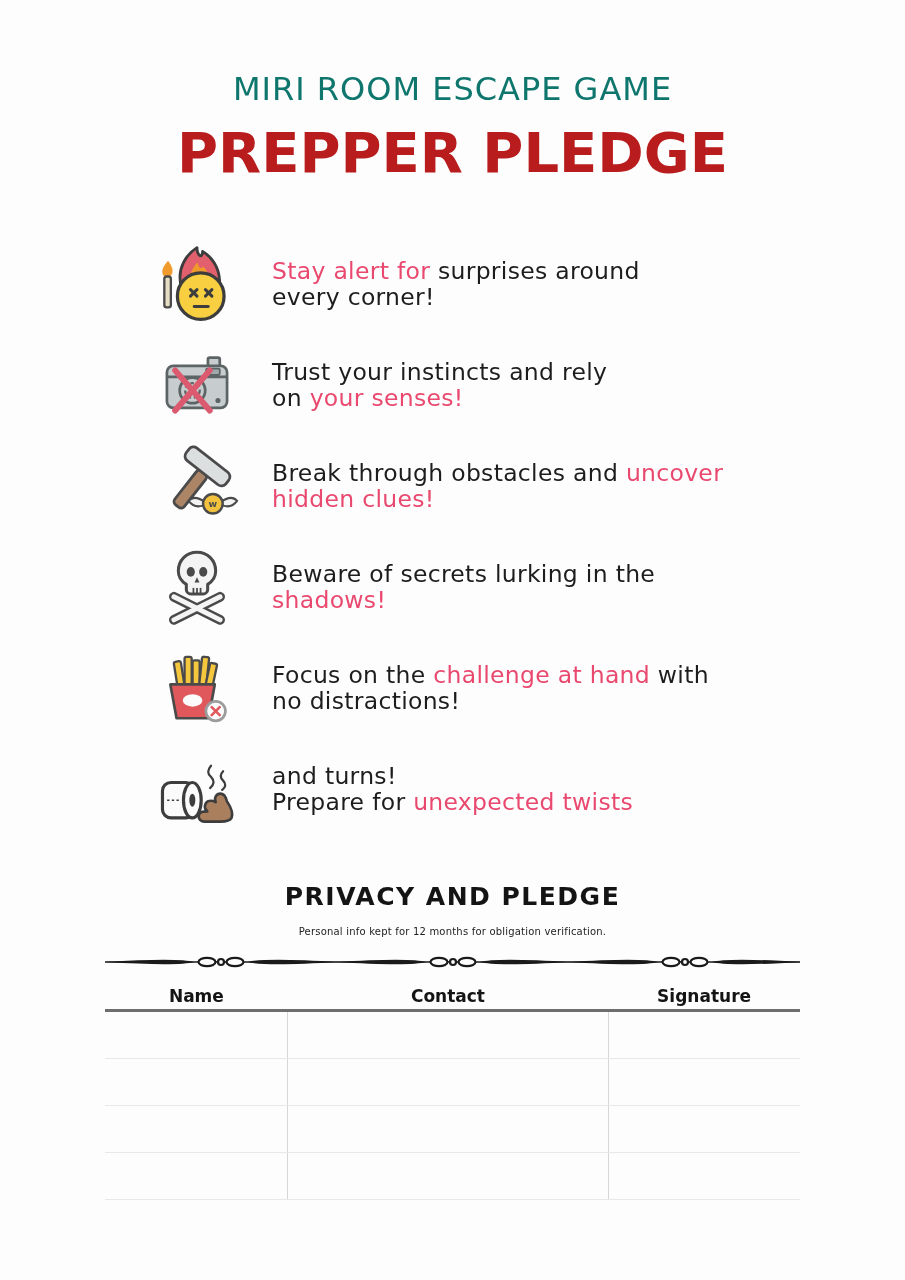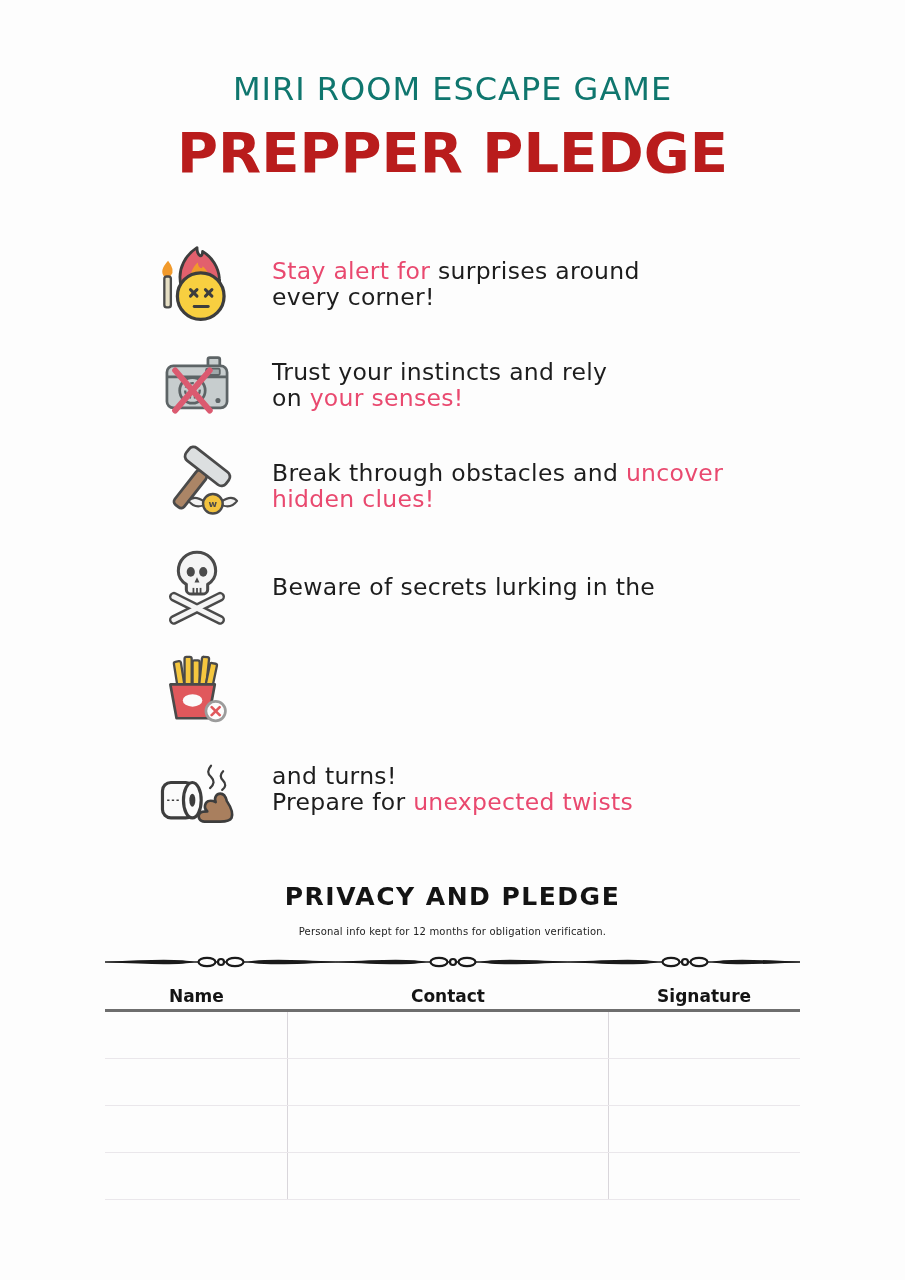--- a/index.html
+++ b/index.html
@@ -125,20 +125,21 @@
     <path d="M45 34 l-2.8 6 h5.6 z" fill="#4a4a4a"></path>
     <g stroke="#4a4a4a" stroke-width="2">
       <line x1="41" y1="46" x2="41" y2="53"></line>
       <line x1="45" y1="46" x2="45" y2="53"></line>
       <line x1="49" y1="46" x2="49" y2="53"></line>
     </g>
   </svg>
 </div>
         <div class="pledge-text">
           <div class="line"><span>Beware of secrets lurking in the</span></div>
+          <div class="line"><span class="hl">shadows!</span></div>
         </div>
       </div>
       <div class="pledge-item">
         <div class="icon-box">
   <svg viewBox="0 0 90 90" width="80" height="80" aria-hidden="true">
     <g fill="#f5c73f" stroke="#4a4a4a" stroke-width="2.6">
       <rect x="21" y="15" width="8" height="30" rx="2" transform="rotate(-9 25 30)"></rect>
       <rect x="31" y="10" width="8" height="34" rx="2"></rect>
       <rect x="40" y="14" width="8" height="30" rx="2"></rect>
       <rect x="49" y="10" width="8" height="34" rx="2" transform="rotate(6 53 27)"></rect>
@@ -146,20 +147,24 @@
     </g>
     <path d="M15 41 L65 41 L58 79 L22 79 Z" fill="#e0585c" stroke="#4a4a4a" stroke-width="3" stroke-linejoin="round"></path>
     <ellipse cx="40" cy="59" rx="11" ry="7" fill="#fbfbfb"></ellipse>
     <circle cx="66" cy="71" r="11" fill="#fdfdfd" stroke="#9c9c9c" stroke-width="3"></circle>
     <g stroke="#e0585c" stroke-width="3" stroke-linecap="round">
       <line x1="61.5" y1="66.5" x2="70.5" y2="75.5"></line>
       <line x1="70.5" y1="66.5" x2="61.5" y2="75.5"></line>
     </g>
   </svg>
 </div>
+        <div class="pledge-text">
+          <div class="line"><span>Focus on the </span><span class="hl">challenge at hand</span><span> with</span></div>
+          <div class="line"><span>no distractions!</span></div>
+        </div>
       </div>
       <div class="pledge-item">
         <div class="icon-box">
   <svg viewBox="0 0 90 90" width="84" height="84" aria-hidden="true">
     <g fill="none" stroke="#3d3d3d" stroke-width="2.4" stroke-linecap="round">
       <path d="M60 20 q-6 7 0 12 q6 6 -1 12"></path>
       <path d="M73 26 q-5 5 0 10 q5 5 -1 10"></path>
     </g>
     <rect x="8" y="38" width="34" height="38" rx="9" fill="#fbfbfb" stroke="#3d3d3d" stroke-width="3.4"></rect>
     <ellipse cx="40" cy="57" rx="9.5" ry="19" fill="#fbfbfb" stroke="#3d3d3d" stroke-width="3.4"></ellipse>

